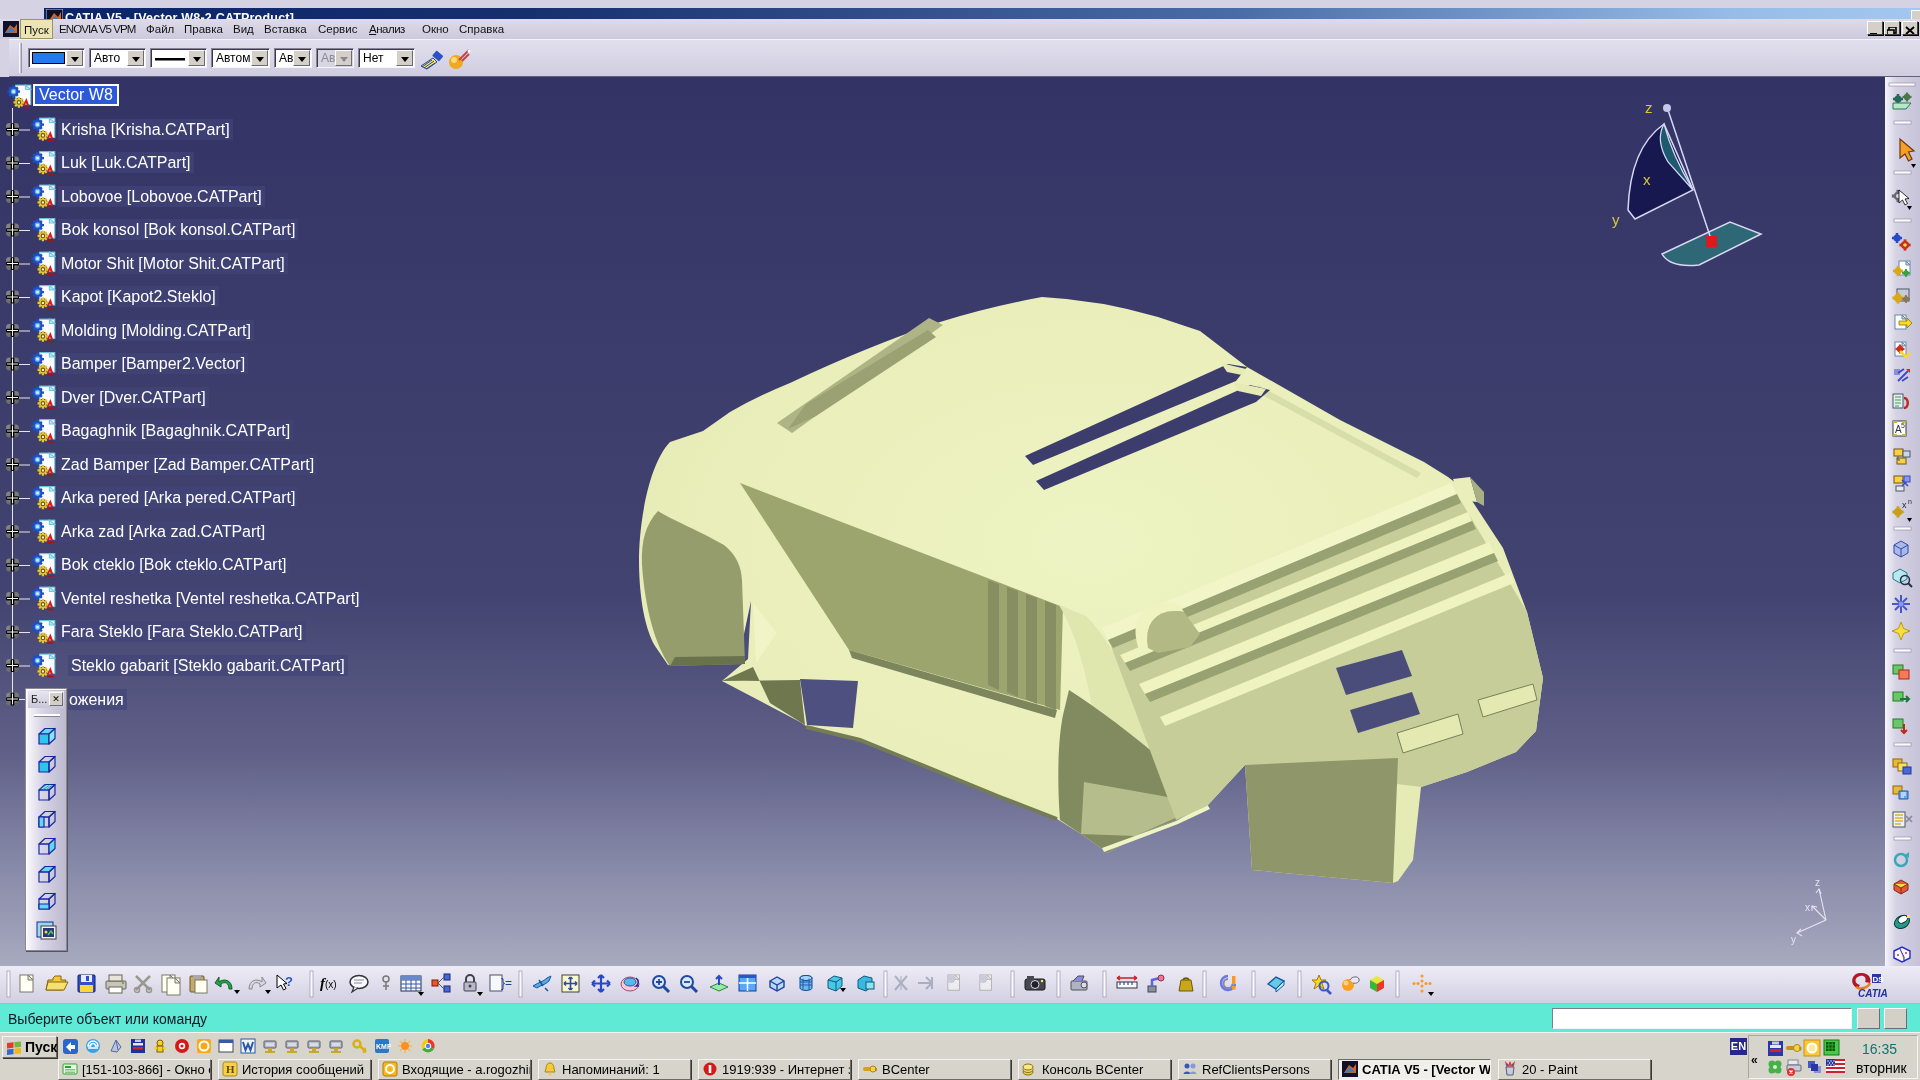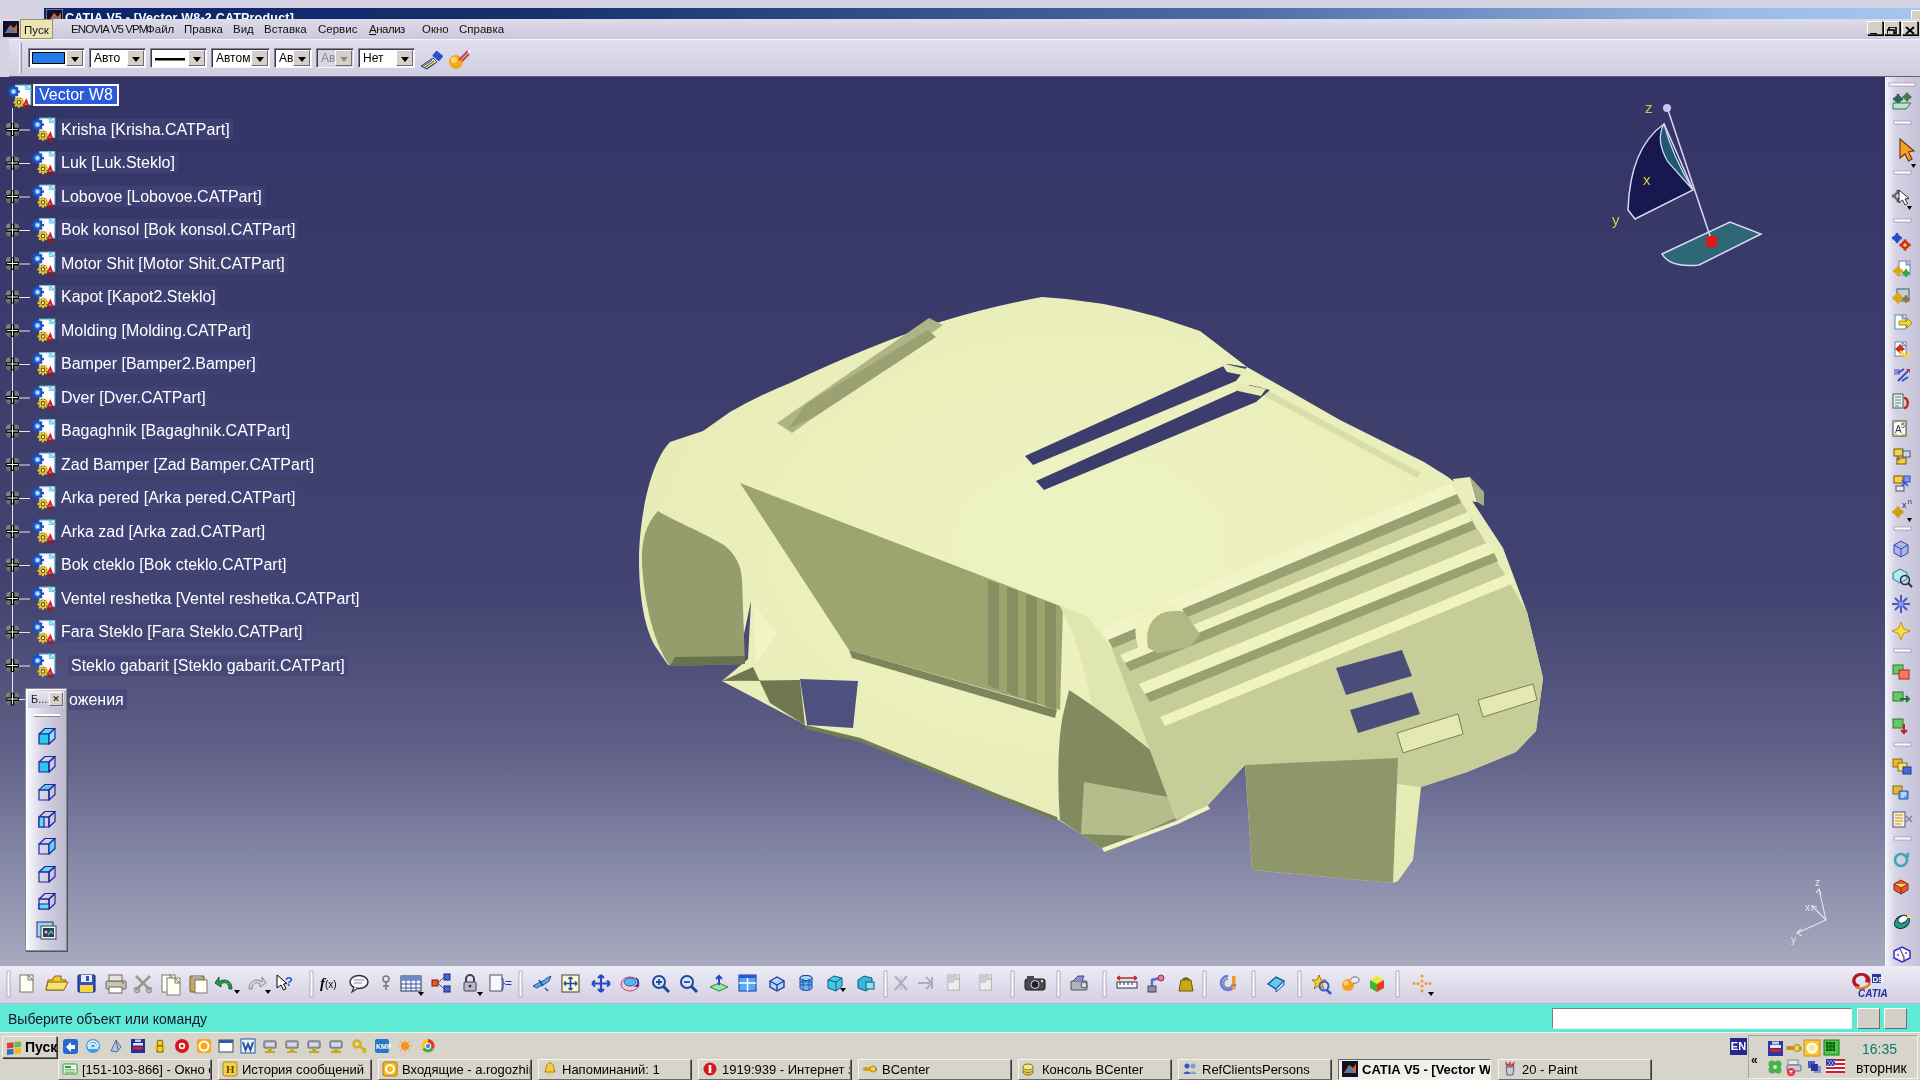--- a/index.html
+++ b/index.html
@@ -69,21 +69,21 @@
         <path d="M2 1 L10 8 M10 1 L2 8" stroke="#000" stroke-width="1.9"></path>
       </svg></div>
 </div>
 <div id="menubar">
   <svg class="abs" style="left:3px;top:2px" width="16" height="16">
       <rect width="16" height="16" fill="#101028"></rect>
       <path d="M2 12 L7 4 L11 7 L14 3 L14 12 Z" fill="#d06820"></path>
       <path d="M2 12 L8 6 L13 11 Z" fill="#4878c0"></path>
     </svg>
   <div class="mi" id="pusk" style="left:20px">Пуск</div>
-  <div class="mi" style="left:68px;letter-spacing:-0.9px">ENOVIA V5 VPM</div>
+  <div class="mi" style="left:56px;letter-spacing:-0.9px">ENOVIA V5 VPM</div>
   <div class="mi" style="left:143px">Файл</div>
   <div class="mi" style="left:181px">Правка</div>
   <div class="mi" style="left:230px">Вид</div>
   <div class="mi" style="left:261px">Вставка</div>
   <div class="mi" style="left:315px">Сервис</div>
   <div class="mi" style="left:366px;letter-spacing:-0.5px"><span style="text-decoration:underline">А</span>нализ</div>
   <div class="mi" style="left:419px">Окно</div>
   <div class="mi" style="left:456px">Справка</div>
   <div class="capbtn" style="left:1867px;top:2px"><svg width="12" height="10" style="margin-top:3px">
         <rect x="1" y="7" width="7" height="2.6" fill="#000"></rect>
@@ -315,27 +315,27 @@
         <use href="#particon" x="30" y="586" width="28" height="26"></use>
     <use href="#expander" x="5" y="624.5" width="15" height="15"></use>
         <use href="#particon" x="30" y="619.5" width="28" height="26"></use>
     <use href="#expander" x="5" y="658" width="15" height="15"></use>
         <use href="#particon" x="30" y="653" width="28" height="26"></use>
     <use href="#expander" x="5" y="691.5" width="15" height="15"></use>
   </g>
   </svg>
   <div class="treerow" style="left:33px;top:7px"><span class="lbl" style="background:#2b59d8;border:2px solid #fff;line-height:18px;padding:0 4px">Vector W8</span></div>
   <div class="treerow" style="left:58px;top:42px"><span class="lbl">Krisha [Krisha.CATPart]</span></div>
-  <div class="treerow" style="left:58px;top:75px"><span class="lbl">Luk [Luk.Steklo]</span></div>
+  <div class="treerow" style="left:58px;top:75px"><span class="lbl">Luk [Luk.CATPart]</span></div>
   <div class="treerow" style="left:58px;top:109px"><span class="lbl">Lobovoe [Lobovoe.CATPart]</span></div>
   <div class="treerow" style="left:58px;top:142px"><span class="lbl">Bok konsol [Bok konsol.CATPart]</span></div>
   <div class="treerow" style="left:58px;top:176px"><span class="lbl">Motor Shit [Motor Shit.CATPart]</span></div>
   <div class="treerow" style="left:58px;top:209px"><span class="lbl">Kapot [Kapot2.Steklo]</span></div>
   <div class="treerow" style="left:58px;top:243px"><span class="lbl">Molding [Molding.CATPart]</span></div>
-  <div class="treerow" style="left:58px;top:276px"><span class="lbl">Bamper [Bamper2.Bamper]</span></div>
+  <div class="treerow" style="left:58px;top:276px"><span class="lbl">Bamper [Bamper2.Vector]</span></div>
   <div class="treerow" style="left:58px;top:310px"><span class="lbl">Dver [Dver.CATPart]</span></div>
   <div class="treerow" style="left:58px;top:343px"><span class="lbl">Bagaghnik [Bagaghnik.CATPart]</span></div>
   <div class="treerow" style="left:58px;top:377px"><span class="lbl">Zad Bamper [Zad Bamper.CATPart]</span></div>
   <div class="treerow" style="left:58px;top:410px"><span class="lbl">Arka pered [Arka pered.CATPart]</span></div>
   <div class="treerow" style="left:58px;top:444px"><span class="lbl">Arka zad [Arka zad.CATPart]</span></div>
   <div class="treerow" style="left:58px;top:477px"><span class="lbl">Bok cteklo [Bok cteklo.CATPart]</span></div>
   <div class="treerow" style="left:58px;top:511px"><span class="lbl">Ventel reshetka [Ventel reshetka.CATPart]</span></div>
   <div class="treerow" style="left:58px;top:544px"><span class="lbl">Fara Steklo [Fara Steklo.CATPart]</span></div>
   <div class="treerow" style="left:68px;top:578px"><span class="lbl">Steklo gabarit [Steklo gabarit.CATPart]</span></div>
   <div class="treerow" style="left:66px;top:612px"><span class="lbl">ожения</span></div>

